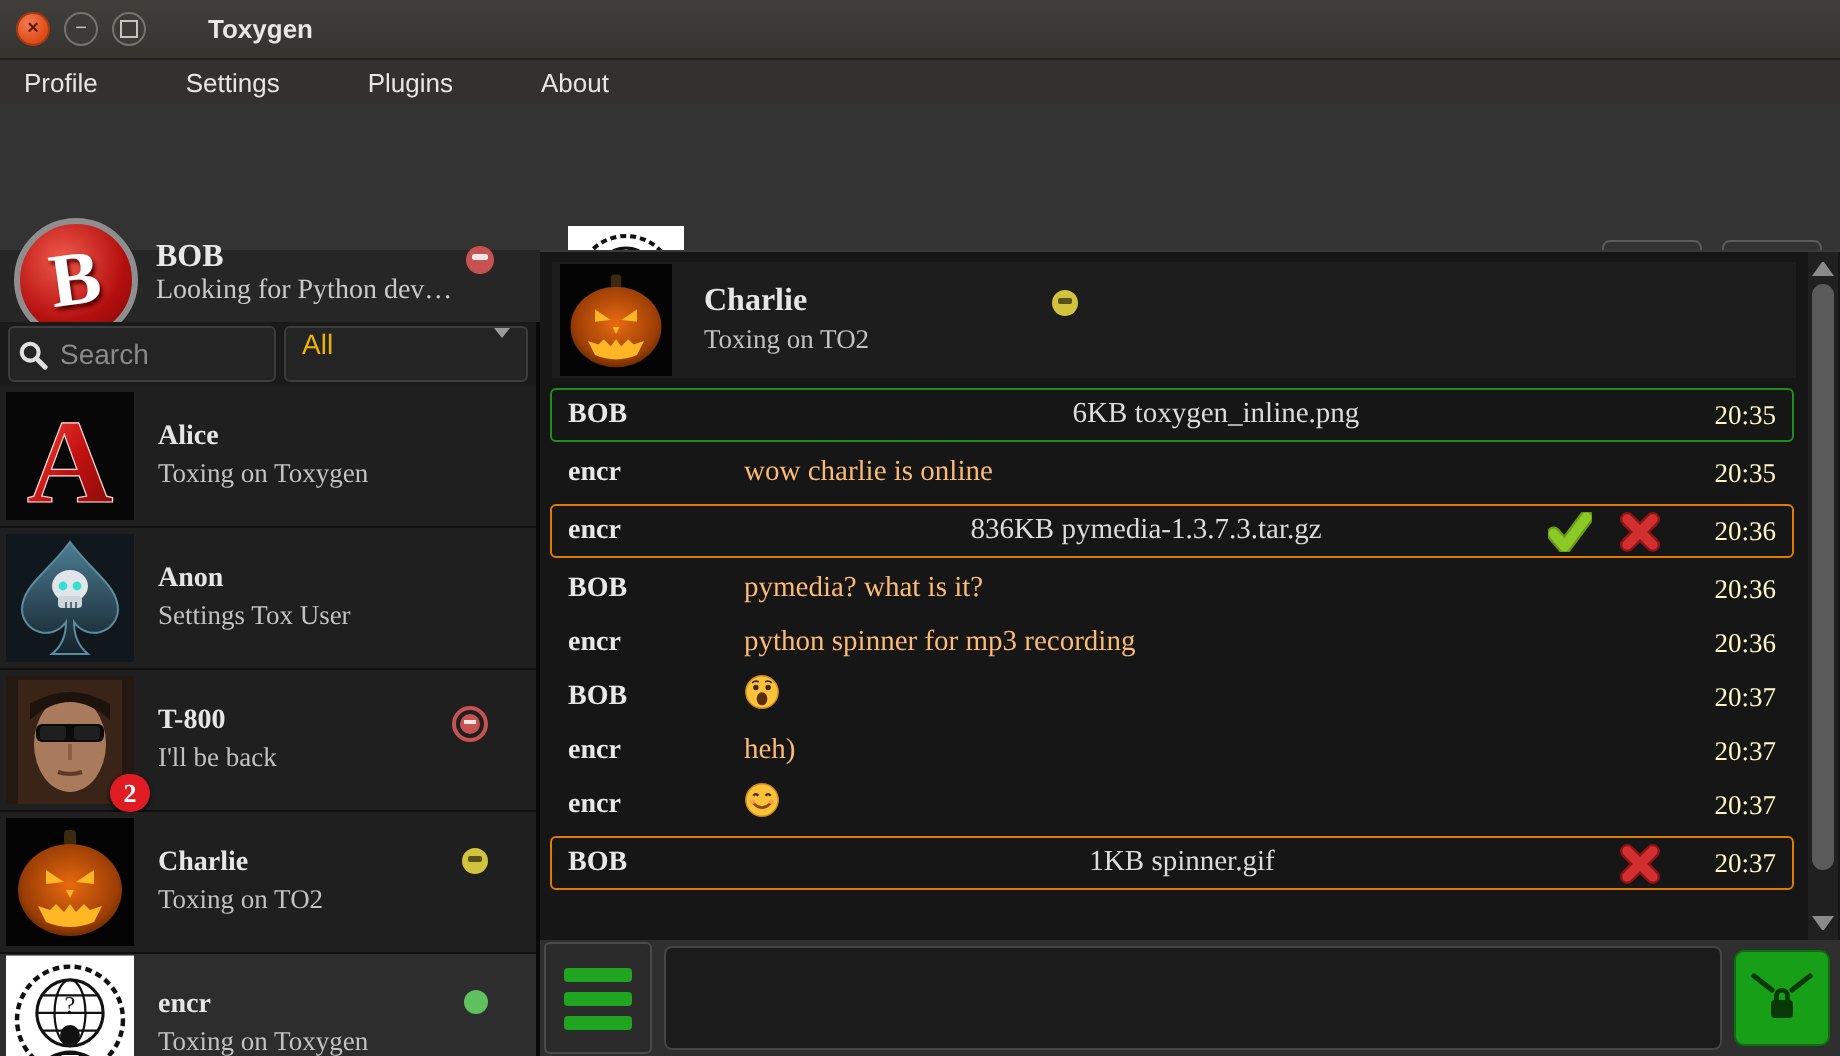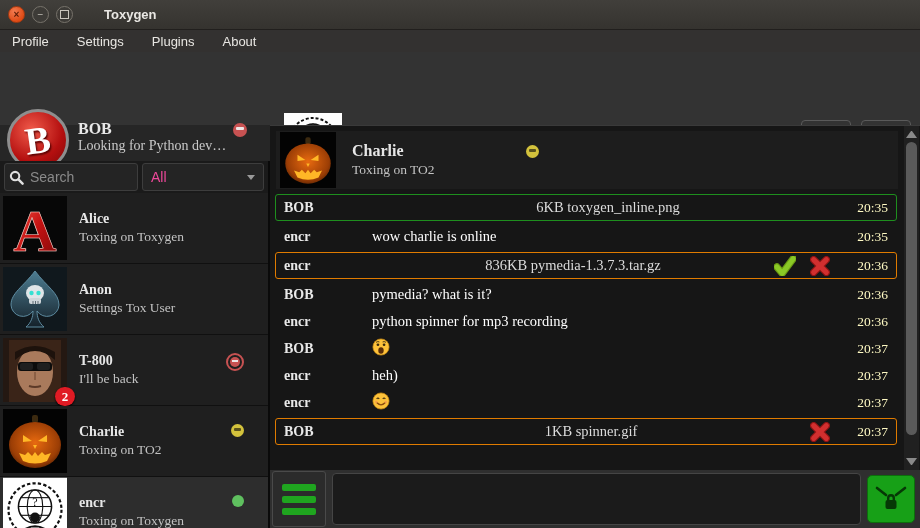--- a/index.html
+++ b/index.html
@@ -16,21 +16,21 @@
     display:flex;align-items:center;justify-content:center;
     font-size:10px;line-height:1;cursor:default;box-sizing:border-box;}
   .winbtn.close{background:radial-gradient(circle at 35% 30%,#f27b50,#df4b16 70%);
     color:#5e1c06;border:1px solid #a83a10;font-weight:bold;}
   .winbtn.min,.winbtn.max{background:#3d3b37;border:1px solid #77736b;color:#c8c4bc;}
   .winbtn.max span{width:7px;height:7px;border:1px solid #c8c4bc;display:block;}
   .wintitle{color:#e9e7e3;font-weight:bold;font-size:13px;margin-left:24px;}
 
   
   .menubar{position:absolute;left:0;top:30px;right:0;height:22px;background:#333130;
-    display:flex;align-items:center;gap:28px;padding-left:12px;}
+    display:flex;align-items:center;gap:44px;padding-left:12px;}
   .menubar .mitem{color:#e8e6e2;font-size:13px;cursor:default;}
   .header{position:absolute;left:0;top:52px;right:0;height:73px;background:#333333;}
   .avatar-bob{position:absolute;left:7px;top:57px;width:62px;height:62px;border-radius:50%;
     background:radial-gradient(circle at 38% 32%,#f05a4a,#b40f0f 60%,#7c0808);
     border:3px solid #8e8e8e;box-sizing:border-box;
     display:flex;align-items:center;justify-content:center;}
   .avatar-bob b{color:#fff;font-family:"Liberation Serif",serif;font-size:38px;
     transform:rotate(-8deg);text-shadow:1px 2px 2px #500;}
   .id-name{font-family:"Liberation Serif",serif;font-weight:bold;color:#e8e8e8;font-size:16px;}
   .id-status{font-family:"Liberation Serif",serif;color:#c9c9c9;font-size:14px;}
@@ -54,22 +54,22 @@
   .st-busy-ring::before{content:"";position:absolute;left:2px;top:2px;width:10px;height:10px;border-radius:50%;background:#c75252;}
   .st-busy-ring::after{content:"";position:absolute;left:4px;top:5px;width:6px;height:2px;background:#efe7e7;z-index:1;}
 
   
   .sidebar{position:absolute;left:0;top:125px;width:270px;bottom:0;background:#1a1a1a;
     border-right:2px solid #0a0a0a;box-sizing:border-box;margin-top:36px;}
   .searchrow{position:absolute;left:0;top:2px;width:100%;height:28px;display:flex;gap:4px;padding:0 4px;box-sizing:border-box;}
   .searchbox{flex:1;display:flex;align-items:center;background:#242424;border:1px solid #3d3d3d;border-radius:3px;padding:0 4px;}
   .searchbox input{background:transparent;border:none;outline:none;color:#bbb;font-size:14px;width:90px;margin-left:4px;font-family:"Liberation Sans",sans-serif;}
   .searchbox input::placeholder{color:#8a8a8a;}
-  .filter{width:104px;background:#242424;border:1px solid #3d3d3d;border-radius:3px;color:#ec4899;
-    font-size:14px;display:flex;align-items:center;padding:0 8px;justify-content:space-between;}
+  .filter{width:104px;background:#242424;border:1px solid #3d3d3d;border-radius:3px;color:#eab308;
+    font-size:14px;display:flex;padding:0 8px;justify-content:space-between;}
   .filter .arrow{width:0;height:0;border-left:4px solid transparent;border-right:4px solid transparent;border-top:5px solid #9a9a9a;}
   .contacts{position:absolute;left:0;top:32px;width:100%;}
   .contact{height:70px;border-bottom:1px solid #101010;background:#1f1f1f;position:relative;display:flex;align-items:center;}
   .contact.selected{background:#2d2d2d;}
   .c-avatar{width:64px;height:64px;margin-left:3px;flex:0 0 auto;position:relative;}
   .c-text{margin-left:12px;flex:1;}
   .c-name{font-family:"Liberation Serif",serif;font-weight:bold;font-size:14px;color:#e6e6e6;}
   .c-status{font-family:"Liberation Serif",serif;font-size:13.5px;color:#c2c2c2;margin-top:2px;}
   .c-state{position:absolute;right:24px;top:18px;}
   .badge{position:absolute;right:-8px;bottom:-4px;min-width:20px;height:19px;background:#e01b24;
@@ -82,21 +82,21 @@
   .chat-card .cc-avatar{width:56px;height:56px;margin-left:4px;}
   .cc-name{font-family:"Liberation Serif",serif;font-weight:bold;font-size:16px;color:#e6e6e6;}
   .cc-status{font-family:"Liberation Serif",serif;font-size:13.5px;color:#c2c2c2;margin-top:2px;}
   .cc-text{margin-left:16px;width:150px;}
   .messages{position:absolute;left:0;top:66px;right:18px;}
   .msg{height:27px;display:flex;align-items:center;padding:0 8px;margin:0 6px;box-sizing:border-box;
     font-family:"Liberation Serif",serif;}
   .msg.frame-green{border:1px solid #1e8f1e;border-radius:3px;margin:2px 5px;}
   .msg.frame-orange{border:1px solid #e07b00;border-radius:3px;margin:2px 5px;}
   .m-sender{width:88px;font-weight:bold;color:#e8e8e8;font-size:14px;flex:0 0 auto;}
-  .m-text{flex:1;color:#ffffff;font-size:14.5px;}
+  .m-text{flex:1;color:#fdba74;font-size:14.5px;}
   .m-file{flex:1;text-align:center;color:#dcdcdc;font-size:14.5px;}
   .m-time{width:44px;text-align:right;color:#fef9c3;font-size:13.5px;flex:0 0 auto;}
   .m-actions{display:flex;gap:14px;margin-right:14px;}
   .emoji-face{width:18px;height:18px;display:inline-block;}
 
   
   .scrollbar{position:absolute;right:1px;top:0;bottom:0;width:15px;background:#202020;}
   .sb-arrow{position:absolute;left:2px;width:11px;height:0;border-left:5.5px solid transparent;border-right:5.5px solid transparent;box-sizing:border-box;}
   .sb-up{top:5px;border-bottom:7px solid #8a8a8a;}
   .sb-down{bottom:5px;border-top:7px solid #8a8a8a;}

